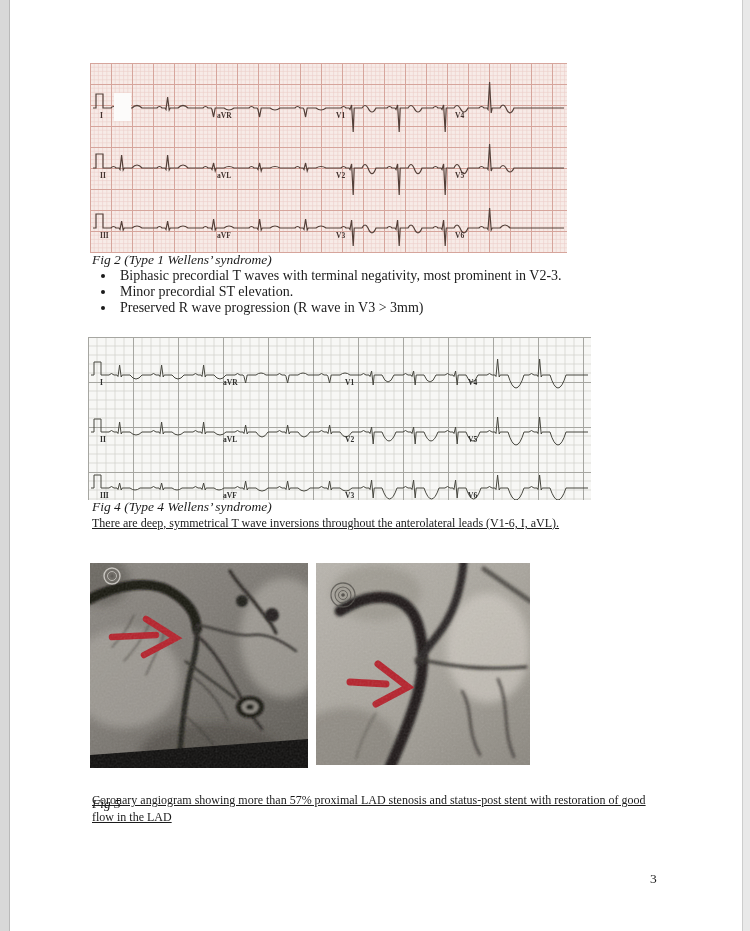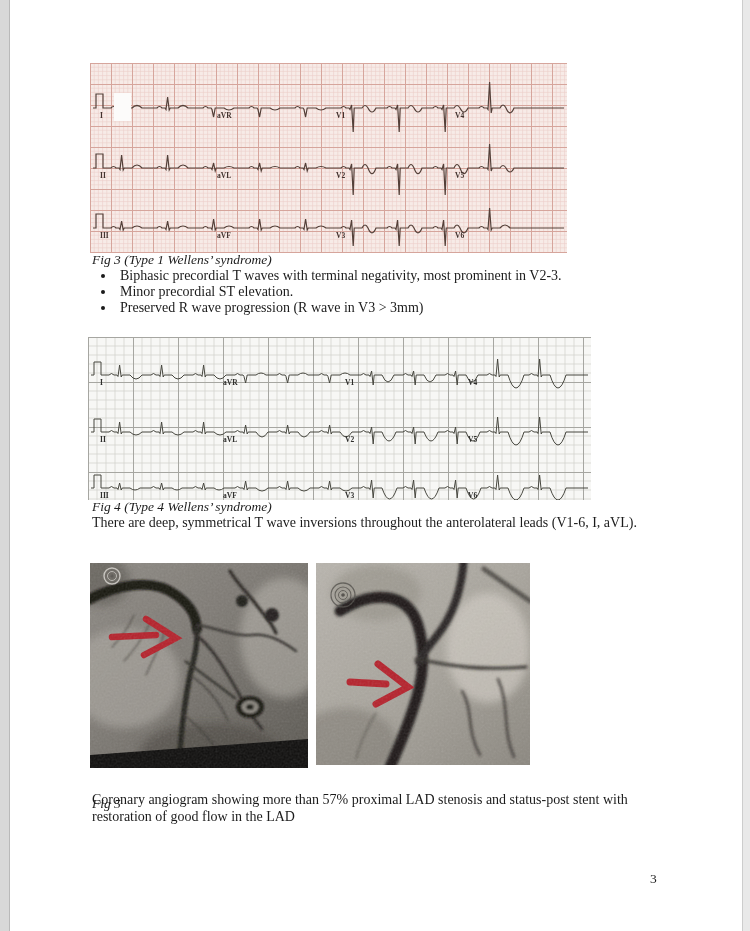--- a/index.html
+++ b/index.html
@@ -2,21 +2,21 @@
 <html><head>
 <meta charset="utf-8">
 <style>
   html,body{margin:0;padding:0;background:#ffffff;}
   .screen{position:relative;width:750px;height:931px;background:#ffffff;overflow:hidden;
           font-family:"Liberation Serif",serif;color:#1b1b1b;}
   .edge-left{position:absolute;left:0;top:0;width:9px;height:931px;background:#d8d8d8;border-right:1px solid #b9b9b9;}
   .edge-right{position:absolute;right:0;top:0;width:7px;height:931px;background:#e9e9e9;border-left:1px solid #cdcdcd;}
   .fig-img{position:absolute;display:block;}
   .caption{position:absolute;font-style:italic;font-size:13.5px;line-height:15px;white-space:nowrap;}
-  .bodytext{position:absolute;font-size:14px;line-height:16.5px;}
+  .bodytext{position:absolute;font-size:12px;line-height:16.5px;text-decoration:underline;}
   ul.bullets{position:absolute;left:92px;top:268px;width:640px;margin:0;padding-left:24px;
              font-size:14px;line-height:16.2px;list-style-type:disc;}
   ul.bullets li{margin:0;padding-left:4px;}
   .page-number{position:absolute;left:650px;top:871px;font-size:13.5px;}
 </style>
 </head>
 <body>
 
 <div class="screen">
   <div class="edge-left"></div>
@@ -44,21 +44,21 @@
         <text x="365" y="115" font-size="7.5" font-weight="bold" font-family="&quot;Liberation Serif&quot;, serif" fill="#43332f">V5</text>
         <path d="M 3 165 h 3 v -14 h 7 v 14 L 21 165 q 2.5 -3 5 0 L 29 165 l 1 1.5 l 1.6 -8.5 l 1.6 9 l 1 -2 L 42 165 q 5 -4 10 0 L 67 165 q 2.5 -3 5 0 L 75 165 l 1 1.5 l 1.6 -8.5 l 1.6 9 l 1 -2 L 88 165 q 5 -4 10 0 L 113 165 q 2.5 -3 5 0 L 121 165 l 1 1.5 l 1.6 -10.5 l 1.6 11 l 1 -2 L 134 165 q 5 -4 10 0 L 159 165 q 2.5 -3 5 0 L 167 165 l 1 1.5 l 1.6 -10.5 l 1.6 11 l 1 -2 L 180 165 q 5 -4 10 0 L 205 165 q 2.5 -3 5 0 L 213 165 l 1 1.5 l 1.6 -10.5 l 1.6 11 l 1 -2 L 226 165 q 5 -4 10 0 L 251 165 q 2.5 -3 5 0 L 259 165 l 1 1.5 l 1.6 -9.5 l 1.6 26 l 1 -18 L 272 165 q 3 -6 6 0 q 4 9.600000000000001 8 0 L 297 165 q 2.5 -3 5 0 L 305 165 l 1 1.5 l 1.6 -9.5 l 1.6 26 l 1 -18 L 318 165 q 3 -6 6 0 q 4 9.600000000000001 8 0 L 343 165 q 2.5 -3 5 0 L 351 165 l 1 1.5 l 1.6 -9.5 l 1.6 26 l 1 -18 L 364 165 q 3 -6 6 0 q 4 9.600000000000001 8 0 L 389 165 q 2.5 -3 5 0 L 397 165 l 1 1.5 l 1.6 -21.5 l 1.6 22 l 1 -2 L 410 165 q 5 -6 10 0 L 474 165" fill="none" stroke="#544039" stroke-width="1.2" stroke-linejoin="miter"></path>
         <text x="10" y="175" font-size="7.5" font-weight="bold" font-family="&quot;Liberation Serif&quot;, serif" fill="#43332f">III</text>
         <text x="127" y="175" font-size="7.5" font-weight="bold" font-family="&quot;Liberation Serif&quot;, serif" fill="#43332f">aVF</text>
         <text x="246" y="175" font-size="7.5" font-weight="bold" font-family="&quot;Liberation Serif&quot;, serif" fill="#43332f">V3</text>
         <text x="365" y="175" font-size="7.5" font-weight="bold" font-family="&quot;Liberation Serif&quot;, serif" fill="#43332f">V6</text>
       </g>
     <rect x="24" y="30" width="17" height="28" fill="#fcfbfa"></rect>
   </svg>
 
-  <div class="caption" style="left:92px;top:252px">Fig 3 (Type 1 Wellens’ syndrome)</div>
+  <div class="caption" style="left:92px;top:252px">Fig 2 (Type 1 Wellens’ syndrome)</div>
 
   <ul class="bullets">
     <li>Biphasic precordial T waves with terminal negativity, most prominent in V2-3.</li>
     <li>Minor precordial ST elevation.</li>
     <li>Preserved R wave progression (R wave in V3 &gt; 3mm)</li>
   </ul>
 
   <svg class="fig-img" style="left:88px;top:337px" width="503" height="163" viewBox="0 0 503 163">
     <defs>
       <pattern id="p2" width="45" height="45" patternUnits="userSpaceOnUse">

